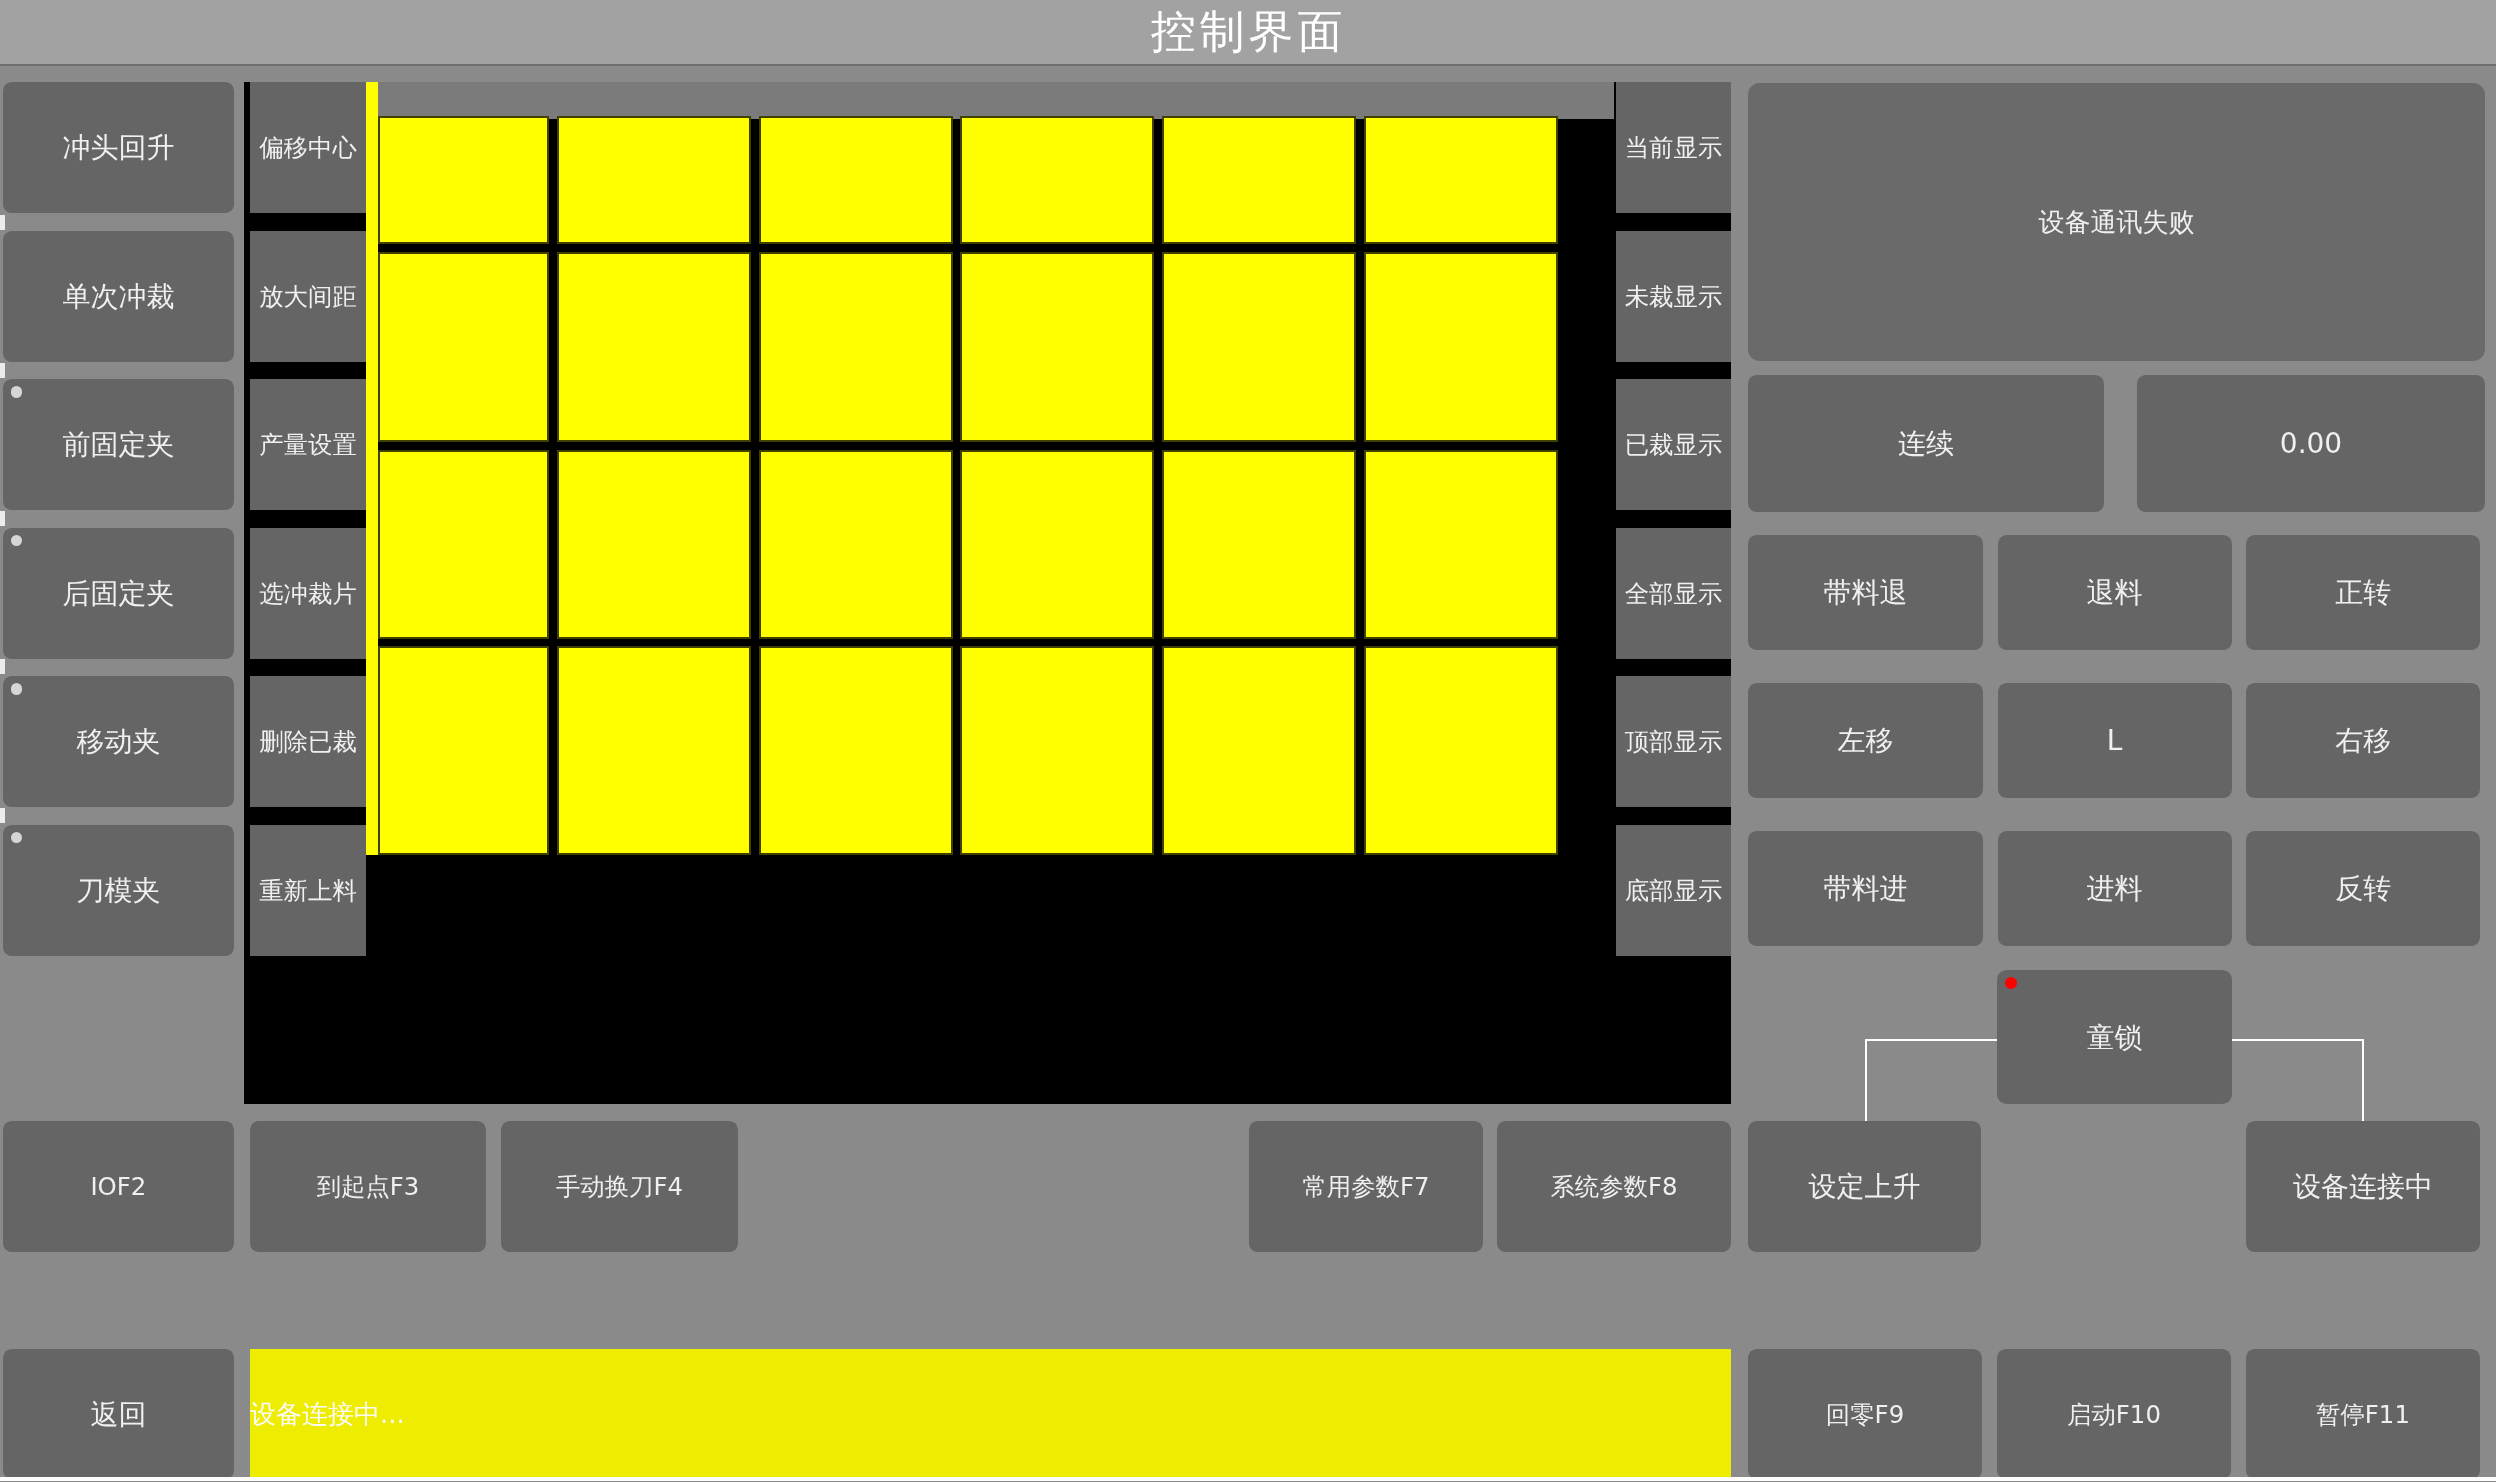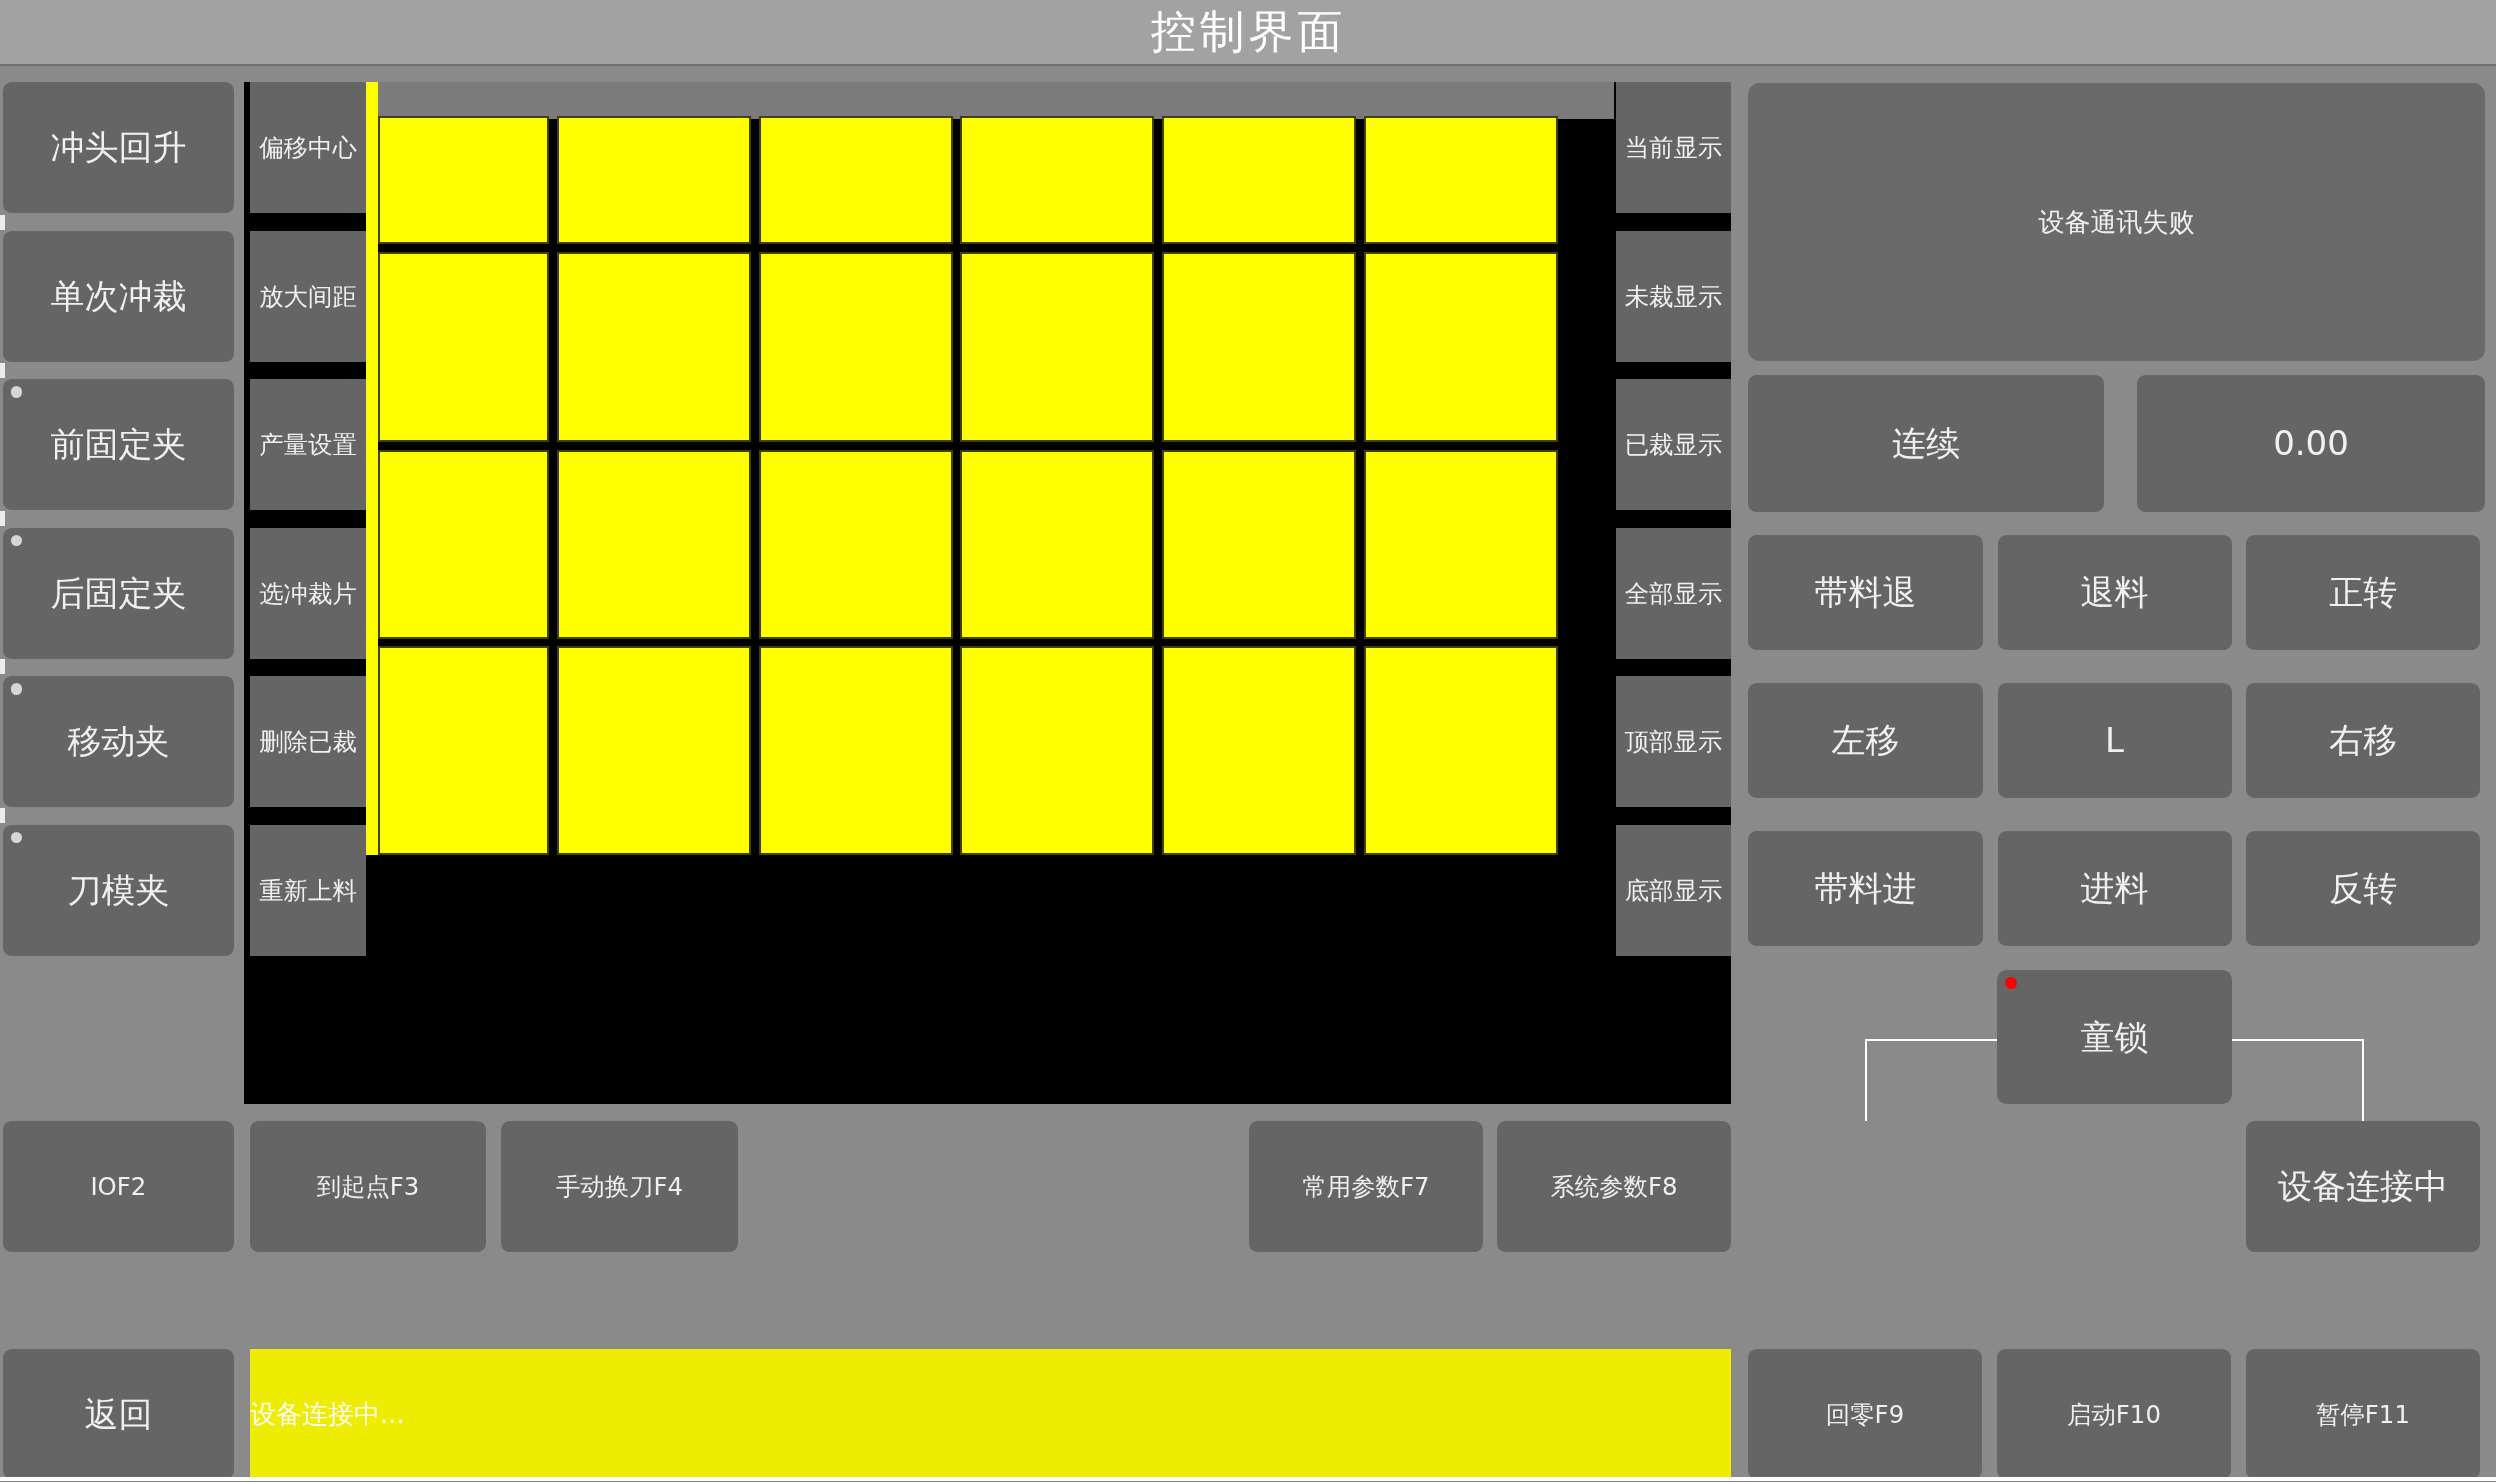--- a/index.html
+++ b/index.html
@@ -19,21 +19,21 @@
     display:flex;align-items:center;justify-content:center;
     color:#ffffff;font-size:45px;
     font-family:"DejaVu Serif","Liberation Serif",serif;
     letter-spacing:3.9px;
   }
 
   
   .btn{
     background:#656565;color:#f0f0f0;
     display:flex;align-items:center;justify-content:center;
-    text-align:center;font-size:34px;line-height:31px;
+    text-align:center;font-size:28px;line-height:31px;
     position:relative;box-sizing:border-box;cursor:default;
   }
   .btn.rounded{border-radius:8.8px;}
   .btn.two-line{flex-direction:row;font-size:24.4px;}
   .btn .fkey{display:block;}
 
   
   .vcol{position:absolute;display:flex;flex-direction:column;gap:17.6px;}
   .col-left{left:2.9px;top:82px;width:231px;z-index:3;}
   .col-tool{left:250px;top:82px;width:116px;z-index:3;}
@@ -297,20 +297,23 @@
     <span class="fkey">F4</span>
   </div>
   <div class="btn two-line fbtn fbtn-f7">
     <span>常用参数</span>
     <span class="fkey">F7</span>
   </div>
   <div class="btn two-line fbtn fbtn-f8">
     <span>系统参数</span>
     <span class="fkey">F8</span>
   </div>
+  <div class="btn fbtn fbtn-setup">
+    <span>设定上升</span>
+  </div>
   <div class="btn fbtn fbtn-setdown">
     <span>设备连接中</span>
   </div>
 
   <div class="btn bbtn bbtn-back">
     <span>返回</span>
   </div>
   <div class="status-bar">
     <span>设备连接中...</span>
   </div>

